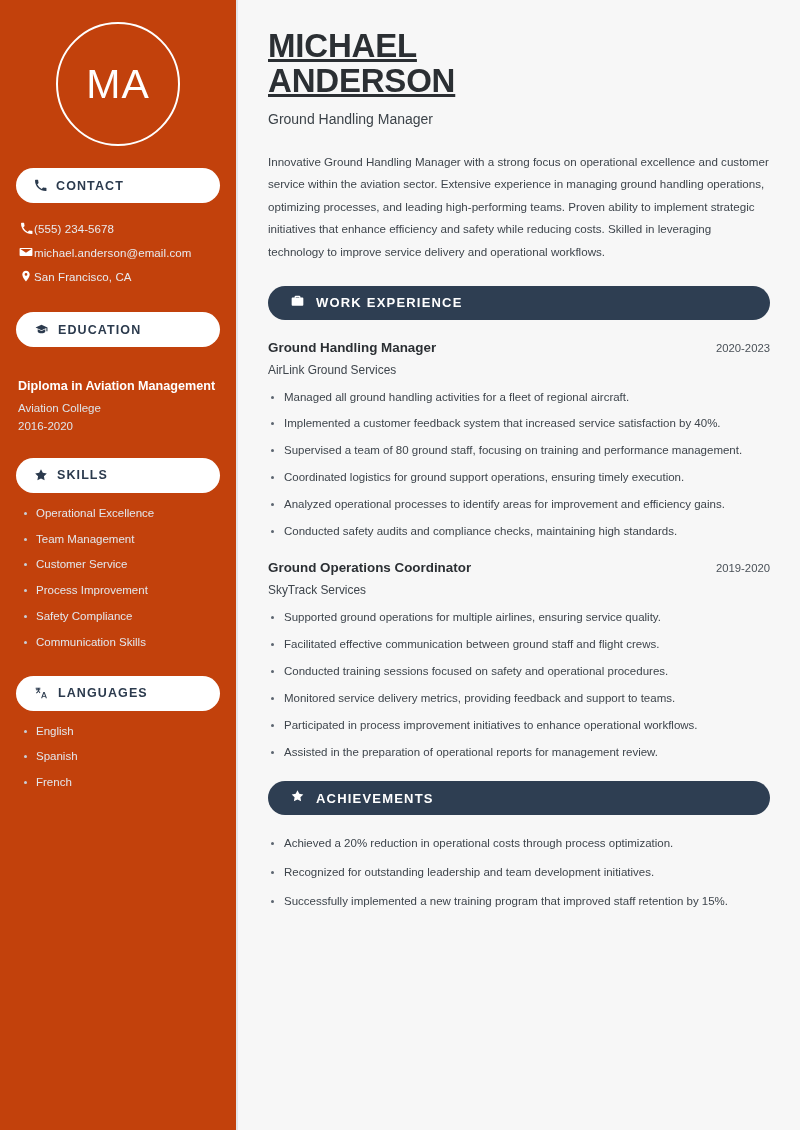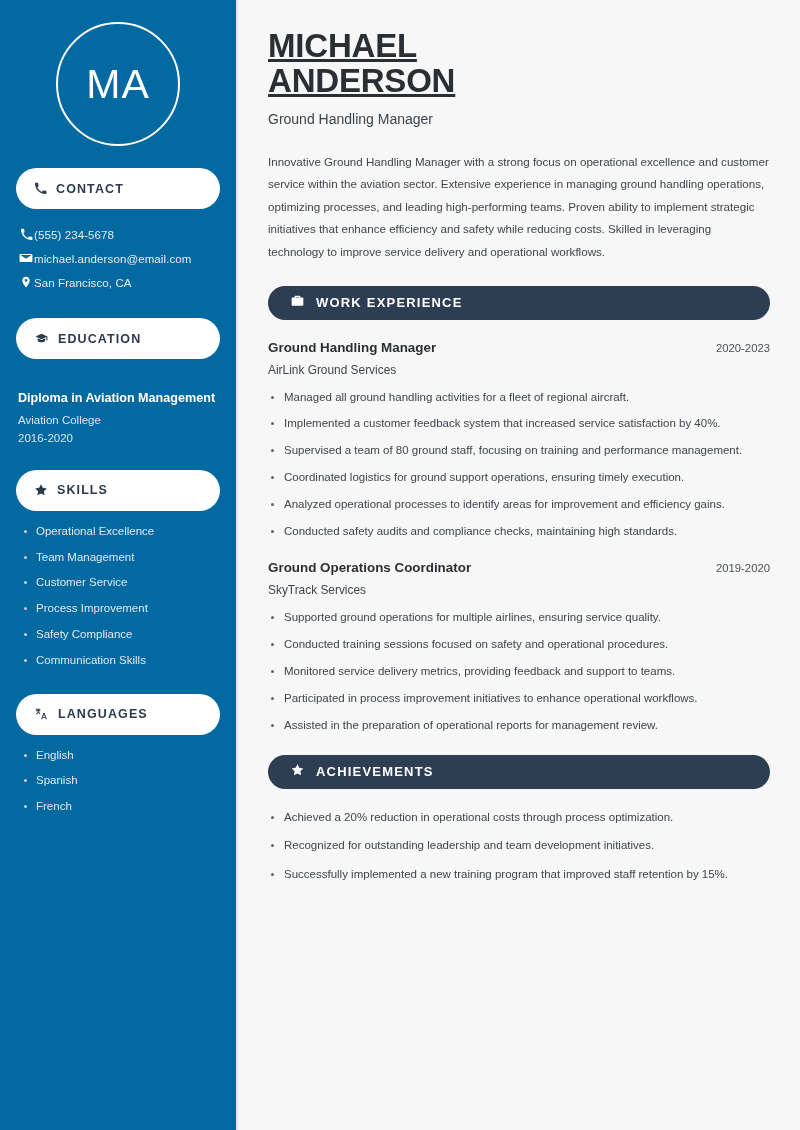--- a/index.html
+++ b/index.html
@@ -18,21 +18,21 @@
     height: 1130px;
     display: flex;
     background: #f7f7f7;
     overflow: hidden;
   }
 
   
   .sidebar {
     width: 238px;
     flex: 0 0 238px;
-    background: #0369a1;
+    background: #c2410c;
     border-right: 2px solid #e2e5e9;
     padding: 0 16px;
     color: #ffffff;
     position: relative;
   }
 
   .avatar-wrap {
     display: flex;
     justify-content: center;
     padding-top: 22px;
@@ -50,21 +50,21 @@
     font-weight: 400;
     letter-spacing: 1px;
     color: #ffffff;
   }
 
   
   .pill {
     background: #ffffff;
     color: #2b3a4d;
     border-radius: 999px;
-    height: 41px;
+    height: 35px;
     display: flex;
     align-items: center;
     gap: 9px;
     padding: 0 18px;
     margin-bottom: 14px;
   }
   .pill-label {
     font-size: 12.5px;
     font-weight: bold;
     letter-spacing: 1.1px;
@@ -345,20 +345,21 @@
     </div>
 
     <div class="job job-2">
       <div class="job-head">
         <div class="job-title">Ground Operations Coordinator</div>
         <div class="job-dates">2019-2020</div>
       </div>
       <div class="job-company">SkyTrack Services</div>
       <ul class="bullets">
         <li>Supported ground operations for multiple airlines, ensuring service quality.</li>
+        <li>Facilitated effective communication between ground staff and flight crews.</li>
         <li>Conducted training sessions focused on safety and operational procedures.</li>
         <li>Monitored service delivery metrics, providing feedback and support to teams.</li>
         <li>Participated in process improvement initiatives to enhance operational workflows.</li>
         <li>Assisted in the preparation of operational reports for management review.</li>
       </ul>
     </div>
 
     <div class="sec-bar ach-bar">
       <span class="ico">
         <svg width="15" height="14" viewBox="0 0 24 24" fill="#ffffff">

